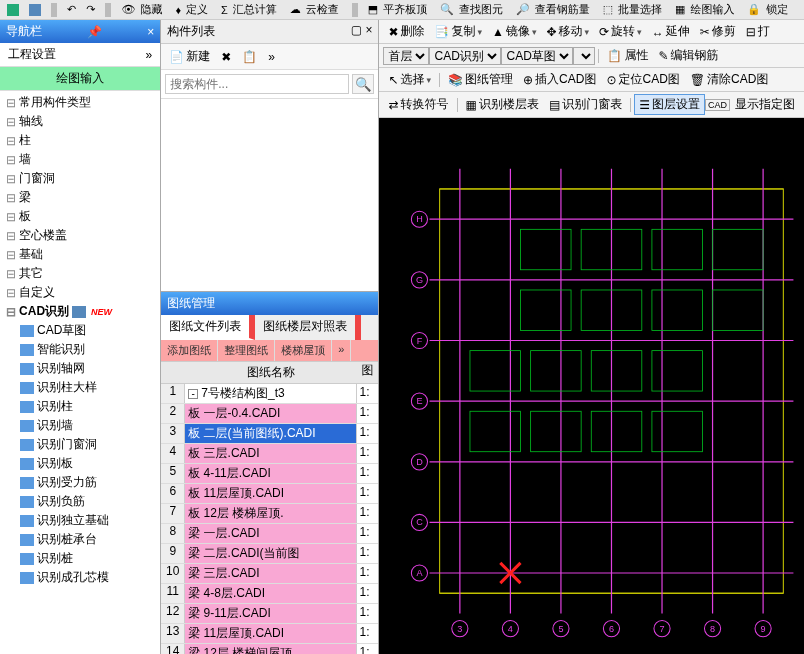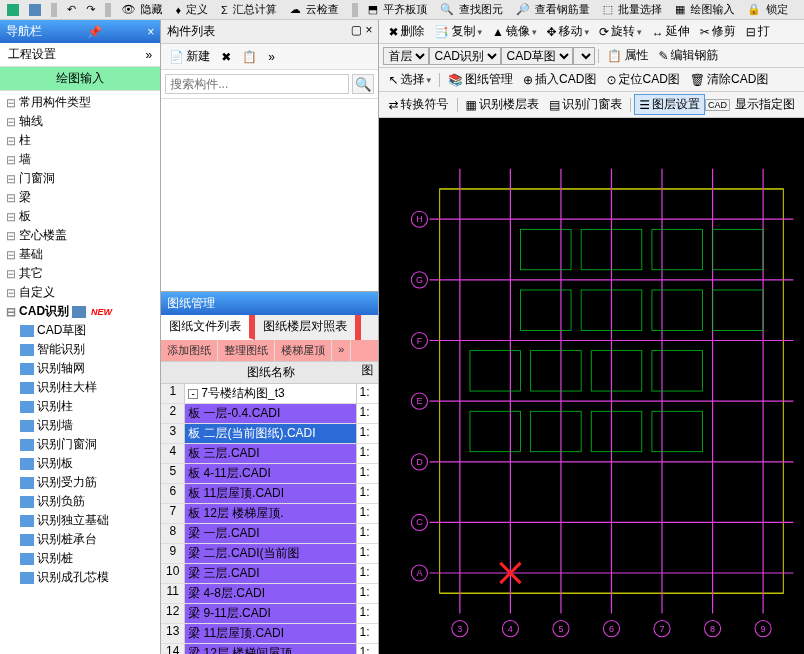--- a/index.html
+++ b/index.html
@@ -43,21 +43,21 @@
 .dm-toolbar span { padding: 3px 6px; border-right: 1px solid #ddd; cursor: pointer; color: #333; }
 .dm-header { display: flex; font-size: 12px; background: #e8e8e8; border-bottom: 1px solid #ccc; }
 .dm-header .c0 { width: 24px; }
 .dm-header .c1 { flex: 1; text-align: center; padding: 2px; }
 .dm-header .c2 { width: 22px; text-align: center; }
 .dm-list { height: 270px; overflow: hidden; }
 .dm-row { display: flex; font-size: 12px; height: 20px; border-bottom: 1px solid #ddd; }
 .dm-row .c0 { width: 24px; text-align: center; background: #eee; border-right: 1px solid #ccc; }
 .dm-row .c1 { flex: 1; padding: 1px 3px; white-space: nowrap; overflow: hidden; }
 .dm-row .c2 { width: 22px; border-left: 1px solid #ccc; padding: 1px 2px; }
-.dm-row.yellow .c1 { background: #8b5cf6; }
+.dm-row.yellow .c1 { background: #f9a8d4; }
 .dm-row.sel .c1 { background: #2a6bd6; color: #fff; }
 .dm-row .expander { display:inline-block; width:10px; height:10px; border:1px solid #888; text-align:center; line-height:8px; font-size:10px; margin-right:3px; cursor:pointer; }
 
 
 .right { flex: 1; display: flex; flex-direction: column; background: #f0f0f0; }
 .r-tb { display: flex; align-items: center; font-size: 12px; padding: 2px 4px; border-bottom: 1px solid #ccc; background: #f4f4f4; flex-wrap: nowrap; overflow: hidden; white-space: nowrap; }
 .r-tb .btn { display: inline-flex; align-items: center; gap: 2px; padding: 1px 5px; cursor: pointer; }
 .r-tb .dd::after { content: " ▾"; font-size: 9px; color: #555; }
 .r-tb select { font-size: 12px; border: 1px solid #aaa; }
 .r-tb .highlight { border: 1px solid #5a9be0; background: #d8e8fb; padding: 1px 4px; }

